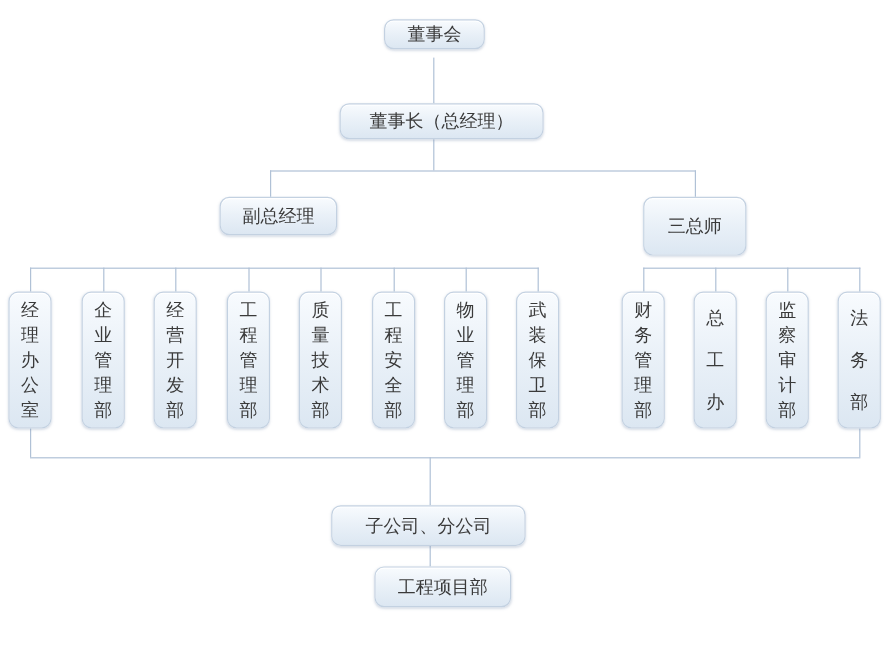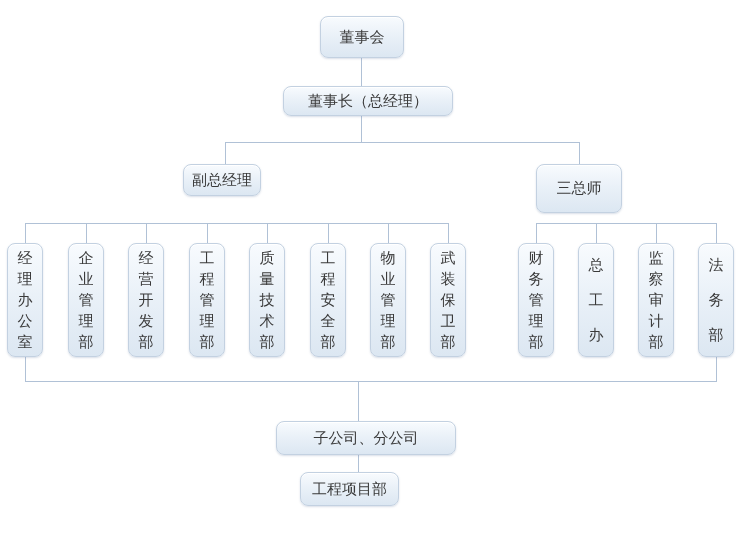--- a/index.html
+++ b/index.html
@@ -50,25 +50,25 @@
   <i class="ln" style="left:596px;top:223px;width:1px;height:20px;"></i>
   <i class="ln" style="left:656px;top:223px;width:1px;height:20px;"></i>
   <i class="ln" style="left:716px;top:223px;width:1px;height:20px;"></i>
 
   <i class="ln" style="left:25px;top:357px;width:1px;height:24px;"></i>
   <i class="ln" style="left:716px;top:357px;width:1px;height:24px;"></i>
   <i class="ln" style="left:25px;top:381px;width:692px;height:1px;"></i>
   <i class="ln" style="left:358px;top:381px;width:1px;height:40px;"></i>
   <i class="ln" style="left:358px;top:455px;width:1px;height:17px;"></i>
 
-  <div class="box" style="left:320px;top:16px;width:84px;height:42px;">董事会</div>
+  <div class="box" style="left:320px;top:16px;width:84px;height:25px;">董事会</div>
 
   <div class="box" style="left:283px;top:86px;width:170px;height:30px;">董事长（总经理）</div>
 
-  <div class="box" style="left:183px;top:164px;width:78px;height:32px;">副总经理</div>
+  <div class="box" style="left:183px;top:164px;width:98px;height:32px;">副总经理</div>
   <div class="box" style="left:536px;top:164px;width:86px;height:49px;">三总师</div>
 
   <div class="box vbox" style="left:7px;">经
 理
 办
 公
 室</div>
   <div class="box vbox" style="left:68px;">企
 业
 管
@@ -115,16 +115,16 @@
 办</div>
   <div class="box vbox" style="left:638px;">监
 察
 审
 计
 部</div>
   <div class="box vbox sparse" style="left:698px;">法
 务
 部</div>
 
-  <div class="box" style="left:276px;top:421px;width:180px;height:34px;text-align:center;">子公司、分公司</div>
-  <div class="box" style="left:300px;top:472px;width:99px;height:34px;">工程项目部</div>
+  <div class="box" style="left:276px;top:421px;width:162px;height:34px;text-align:center;">子公司、分公司</div>
+  <div class="box" style="left:312px;top:472px;width:114px;height:34px;">工程项目部</div>
 
 </div>
 
 </body></html>

